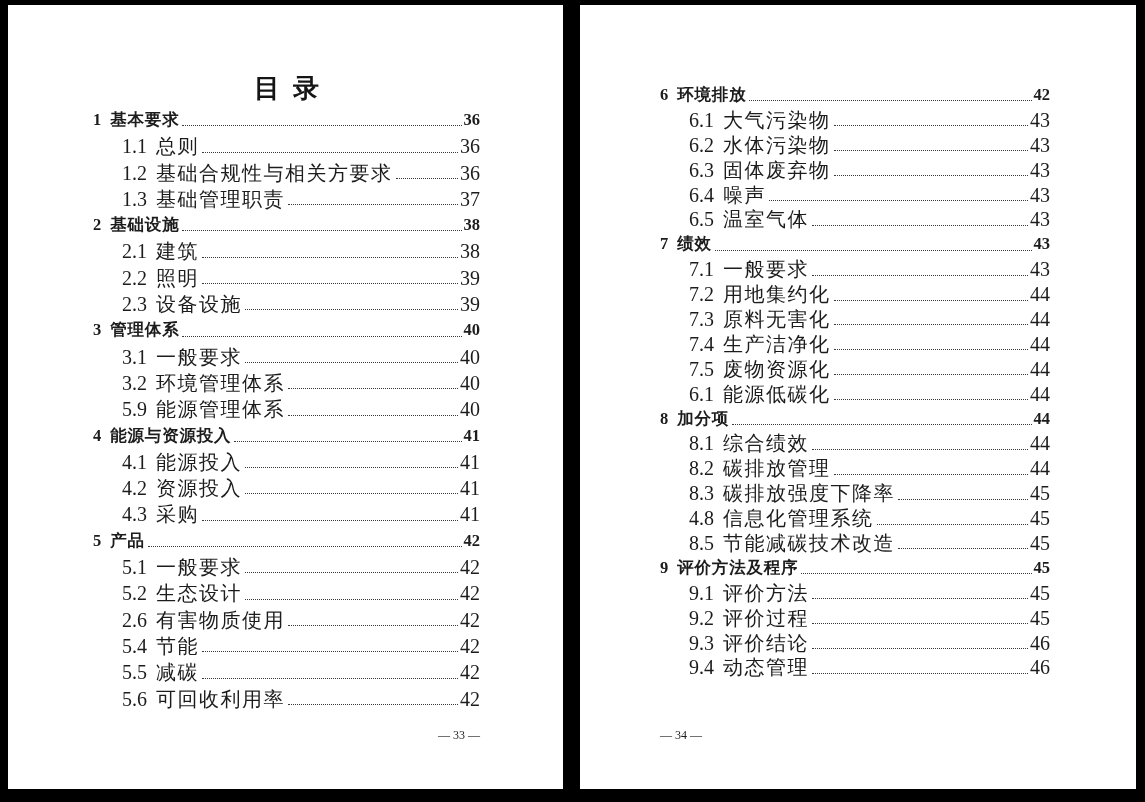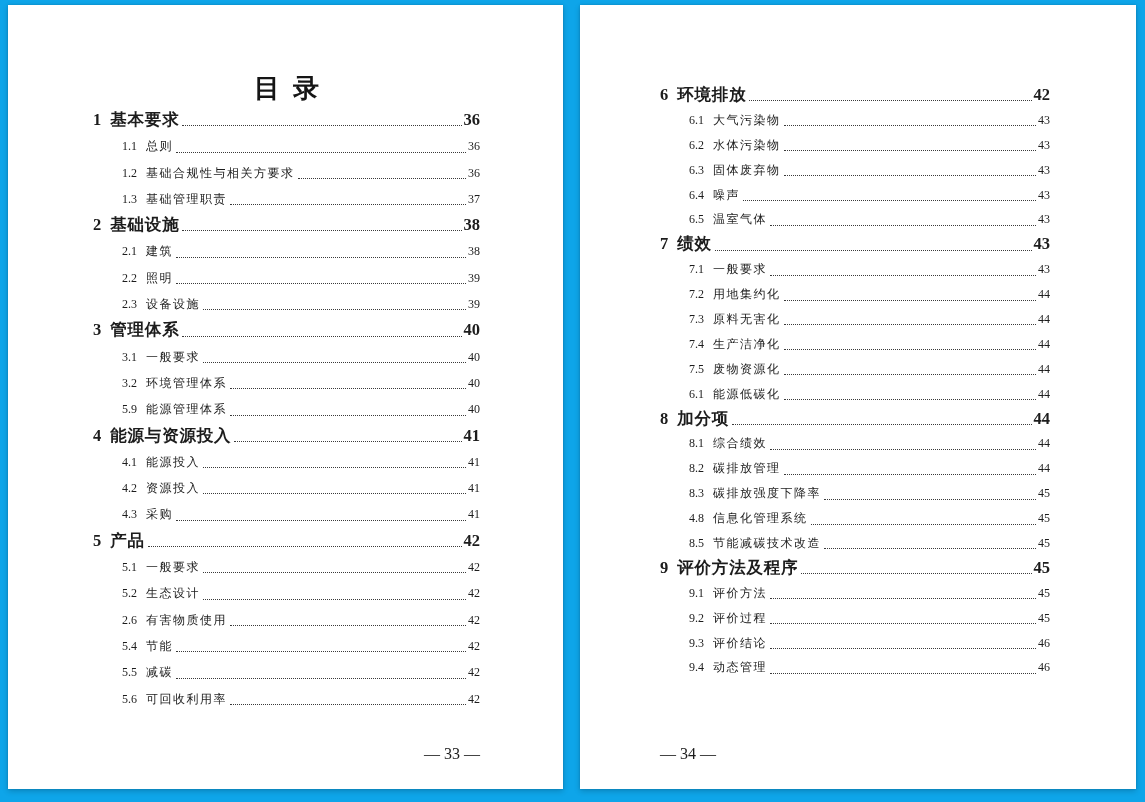--- a/index.html
+++ b/index.html
@@ -4,21 +4,21 @@
 <style>
   * { margin: 0; padding: 0; box-sizing: border-box; }
   html, body {
     width: 1145px; height: 802px;
     font-family: "Liberation Serif", "DejaVu Serif", serif;
     overflow: hidden;
   }
   .viewer {
     position: relative;
     width: 1145px; height: 802px;
-    background: #0ea5e9;
+    background: #000000;
   }
   .page {
     position: absolute;
     top: 5px;
     height: 784px;
     background: #ffffff;
     box-shadow: 0 0 2px rgba(0,0,0,0.15), 0 2px 6px rgba(0,0,0,0.20);
     color: #1c1c1c;
   }
   .page-left {
@@ -40,21 +40,21 @@
     font-weight: bold;
     text-align: center;
     white-space: pre;
     color: #151515;
   }
   .toc-row {
     display: flex;
     align-items: baseline;
     height: var(--row-h);
     line-height: var(--row-h);
-    font-size: 12px;
+    font-size: 20px;
   }
   .toc-row.lvl1 {
     font-weight: bold;
     font-size: 16.5px;
   }
   .toc-row.lvl2 {
     padding-left: 29px;
   }
   .toc-num { white-space: pre; margin-right: 9px; }
   .toc-text { white-space: pre; letter-spacing: 1.5px; }
@@ -63,25 +63,24 @@
     flex: 1;
     align-self: flex-end;
     margin: 0 2px var(--dots-mb) 3px;
     border-bottom: 1.7px dotted #3a3a3a;
     min-width: 10px;
   }
   .toc-page { white-space: pre; }
   .page-footer {
     position: absolute;
     top: 722px;
-    font-size: 16px;
+    font-size: 12px;
     line-height: 16px;
     white-space: pre;
     color: #1c1c1c;
-    margin-top: 19px;
   }
   .footer-right { right: 83px; }
   .footer-left { left: 80px; }
 </style>
 </head>
 <body>
 
 <div class="viewer">
 
   <div class="page page-left">

